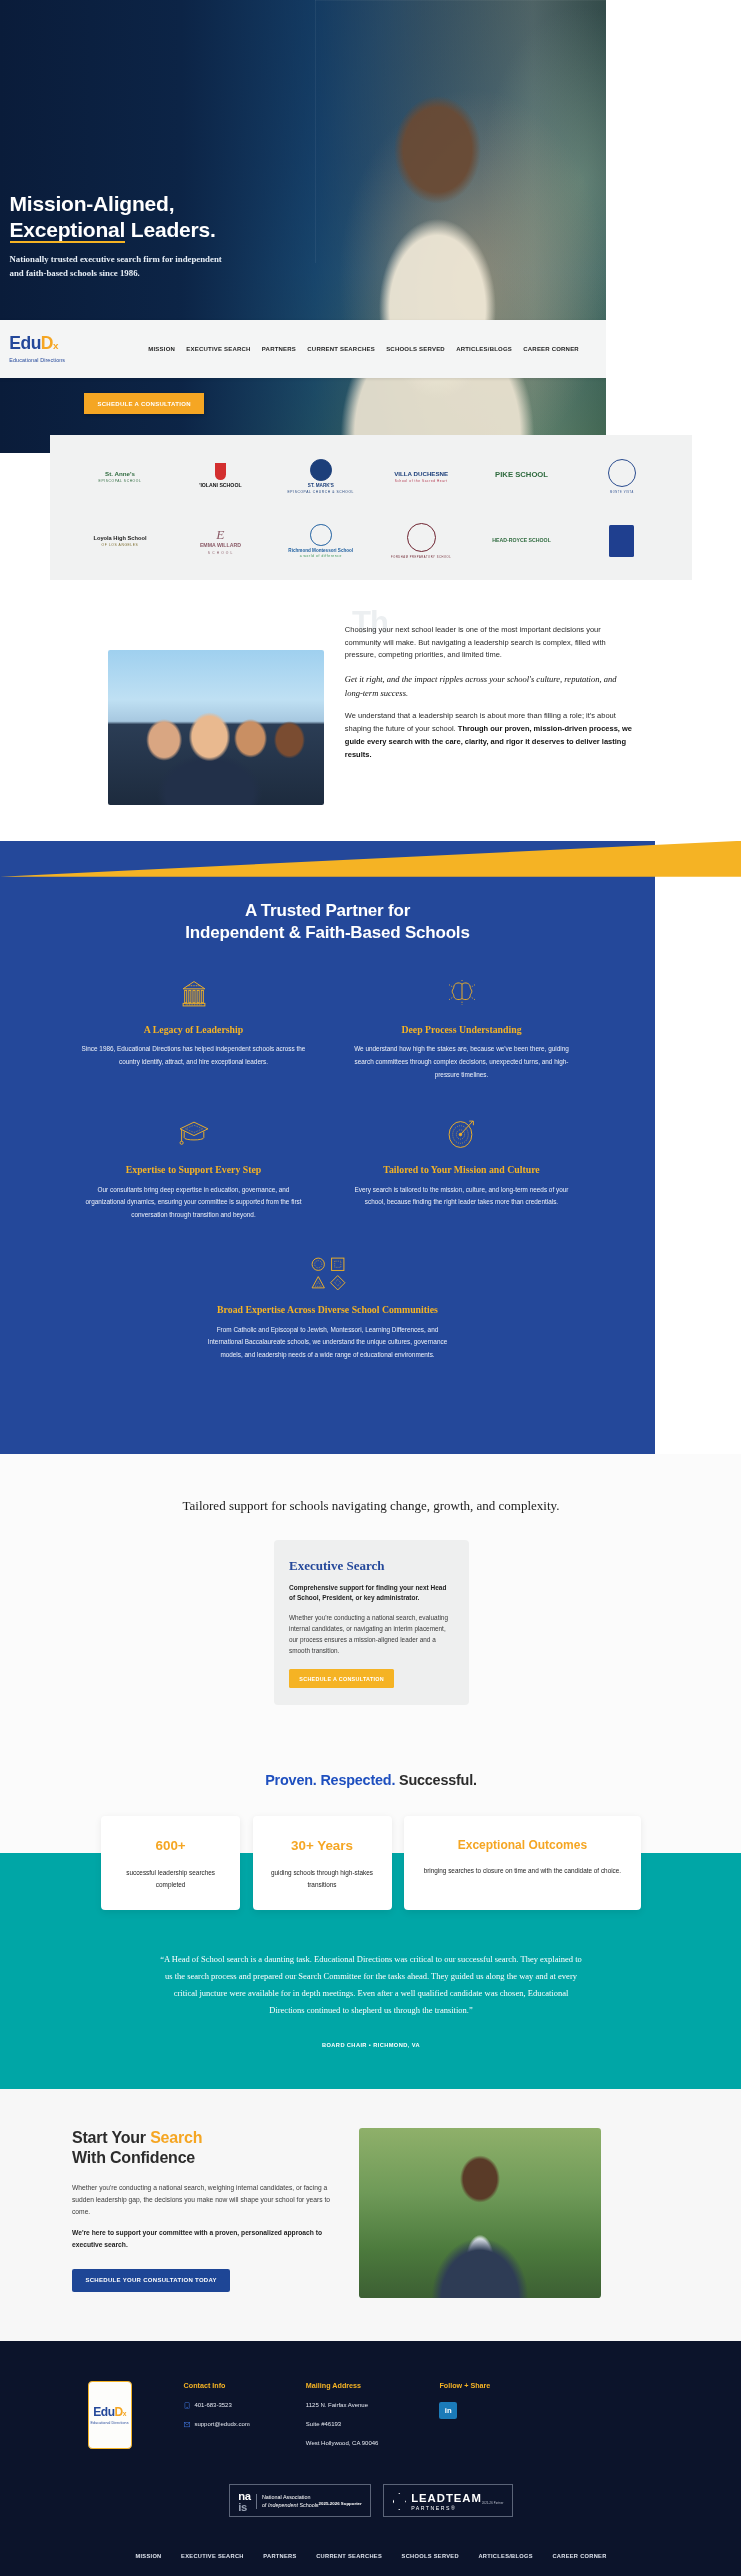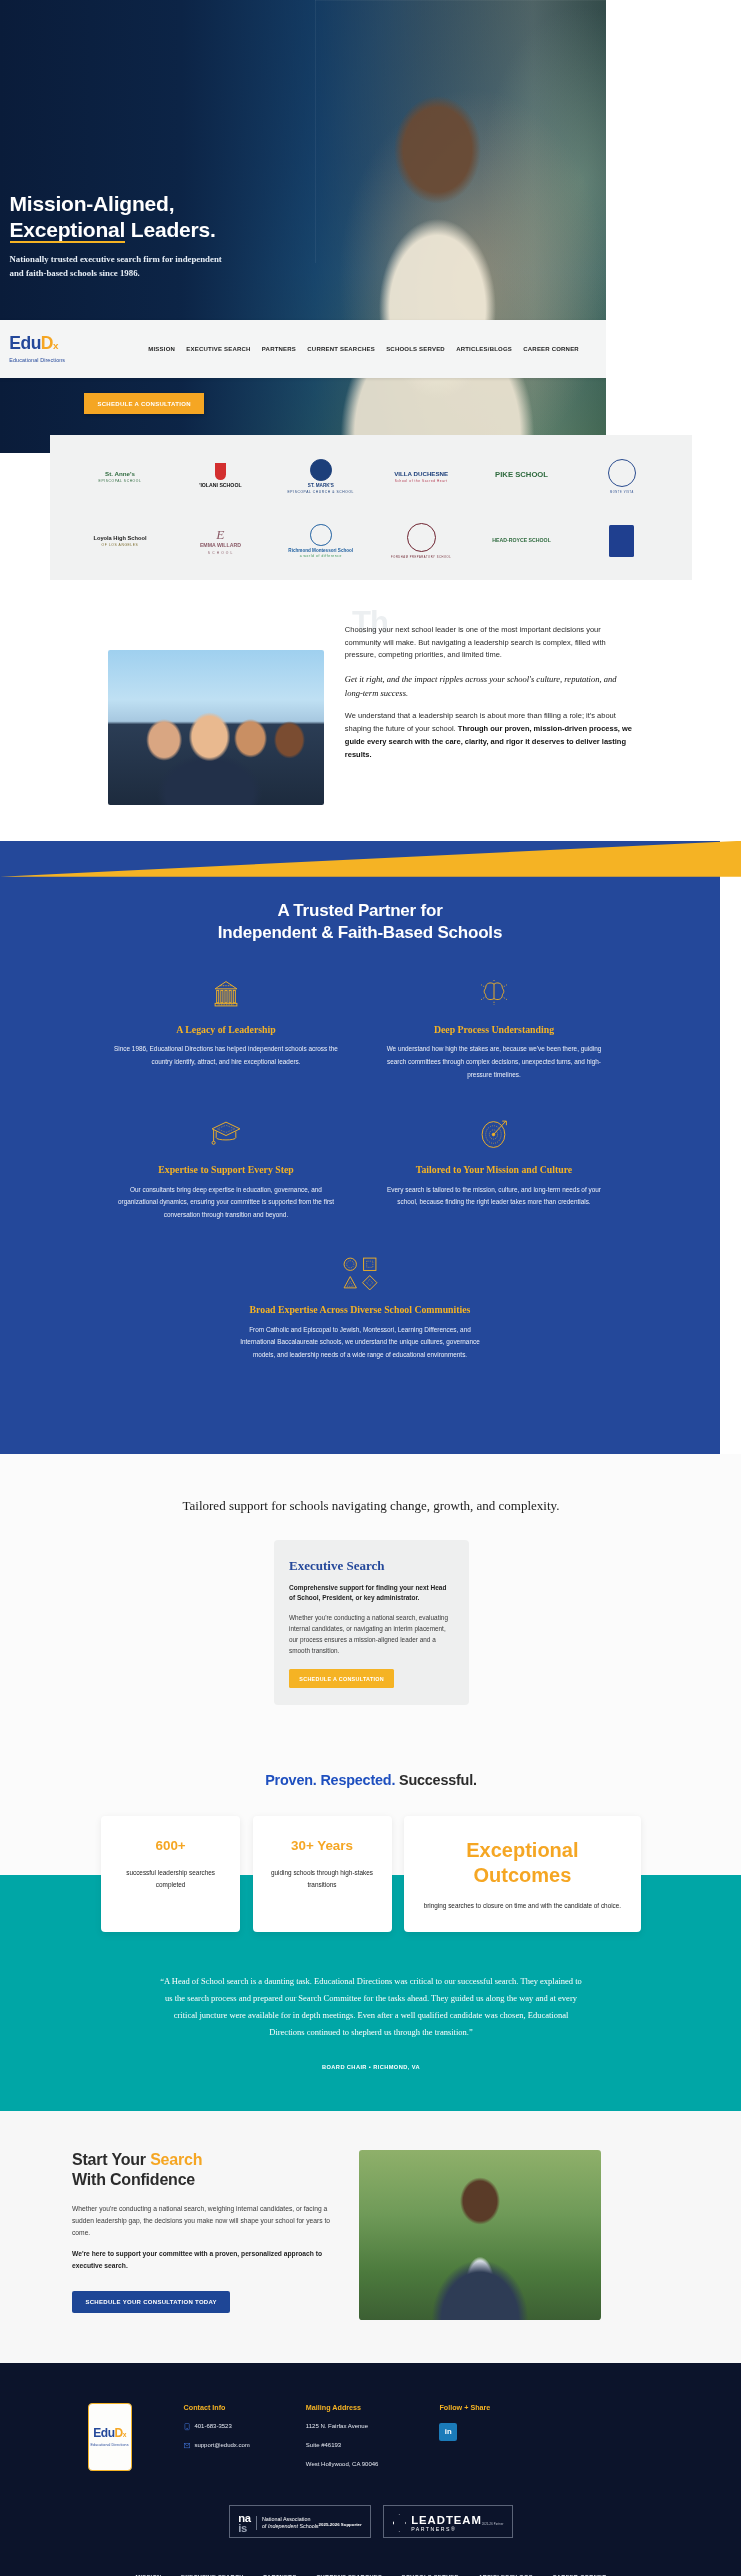--- a/index.html
+++ b/index.html
@@ -140,21 +140,21 @@
   .watermark {
     position:absolute; top:-18.5px; left: 7.2px; font-size: 31px; font-weight: 800;
     color: #eceff1; letter-spacing: -1px; z-index:0; user-select:none;
   }
   .intro-text p { position: relative; z-index:1; font-size: 7.5px; line-height: 1.72; color: #2a2a2a; }
   .intro-text p + p { margin-top: 9.3px; }
   .intro-italic { font-family:"Liberation Serif", serif; font-style: italic; font-size: 8.5px !important; color:#111 !important; }
   .intro-bold { font-weight: 800; color:#111; }
 
   
-  .blueband { position: relative; width: 720px; background: #24489a; padding: 0 0 62px; }
+  .blueband { position: relative; width: 655px; background: #24489a; padding: 0 0 62px; }
   .band-top-wedge {
     height: 36px; width: 742px; background: #f5b324;
     clip-path: polygon(0 100%, 742px 0, 742px 100%, 0 100%);
   }
   .band-head {
     text-align:center; color: #fff; font-size: 17px; font-weight: 800;
     line-height: 1.3; padding-top: 23px; letter-spacing:-0.2px;
   }
   .feat-grid { width: 536px; margin: 28px auto 0; }
   .feat-row { display:flex; }
@@ -192,21 +192,21 @@
   .stats-head .blue { color:#1e4fbf; }
   .stats-head .dark { color:#2c2c2c; }
   .stats-row { width: 608px; margin: 0 auto; display:flex; gap: 12.4px; justify-content:center; align-items: stretch; position:relative; z-index:3;}
   .stat-card {
     background:#fff; border-radius: 4.1px; box-shadow: 0 2.1px 7.2px rgba(0,0,0,.08);
     padding: 21.6px 13.4px 19.6px; text-align:center;
   }
   .stat-card.s1, .stat-card.s2 { width: 139px; }
   .stat-card.s3 { width: 237px; }
   .stat-num { color:#f5a623; font-weight:800; font-size: 13.4px; line-height:1.25; margin-bottom: 12.4px; }
-  .stat-card.s3 .stat-num { font-size: 20px; }
+  .stat-card.s3 .stat-num { font-size: 12px; }
   .stat-label { font-size: 6.4px; line-height: 1.85; color:#1d1d1d; }
 
   
   .testimonial {
     background:#00a6a6; position:relative; margin-top: -57px; padding: 98px 0 41px; text-align:center;
   }
   .quote {
     width: 422px; margin: 0 auto; font-family:"Liberation Serif", serif;
     color:#fff; font-size: 8.5px; line-height: 2.0;
   }

